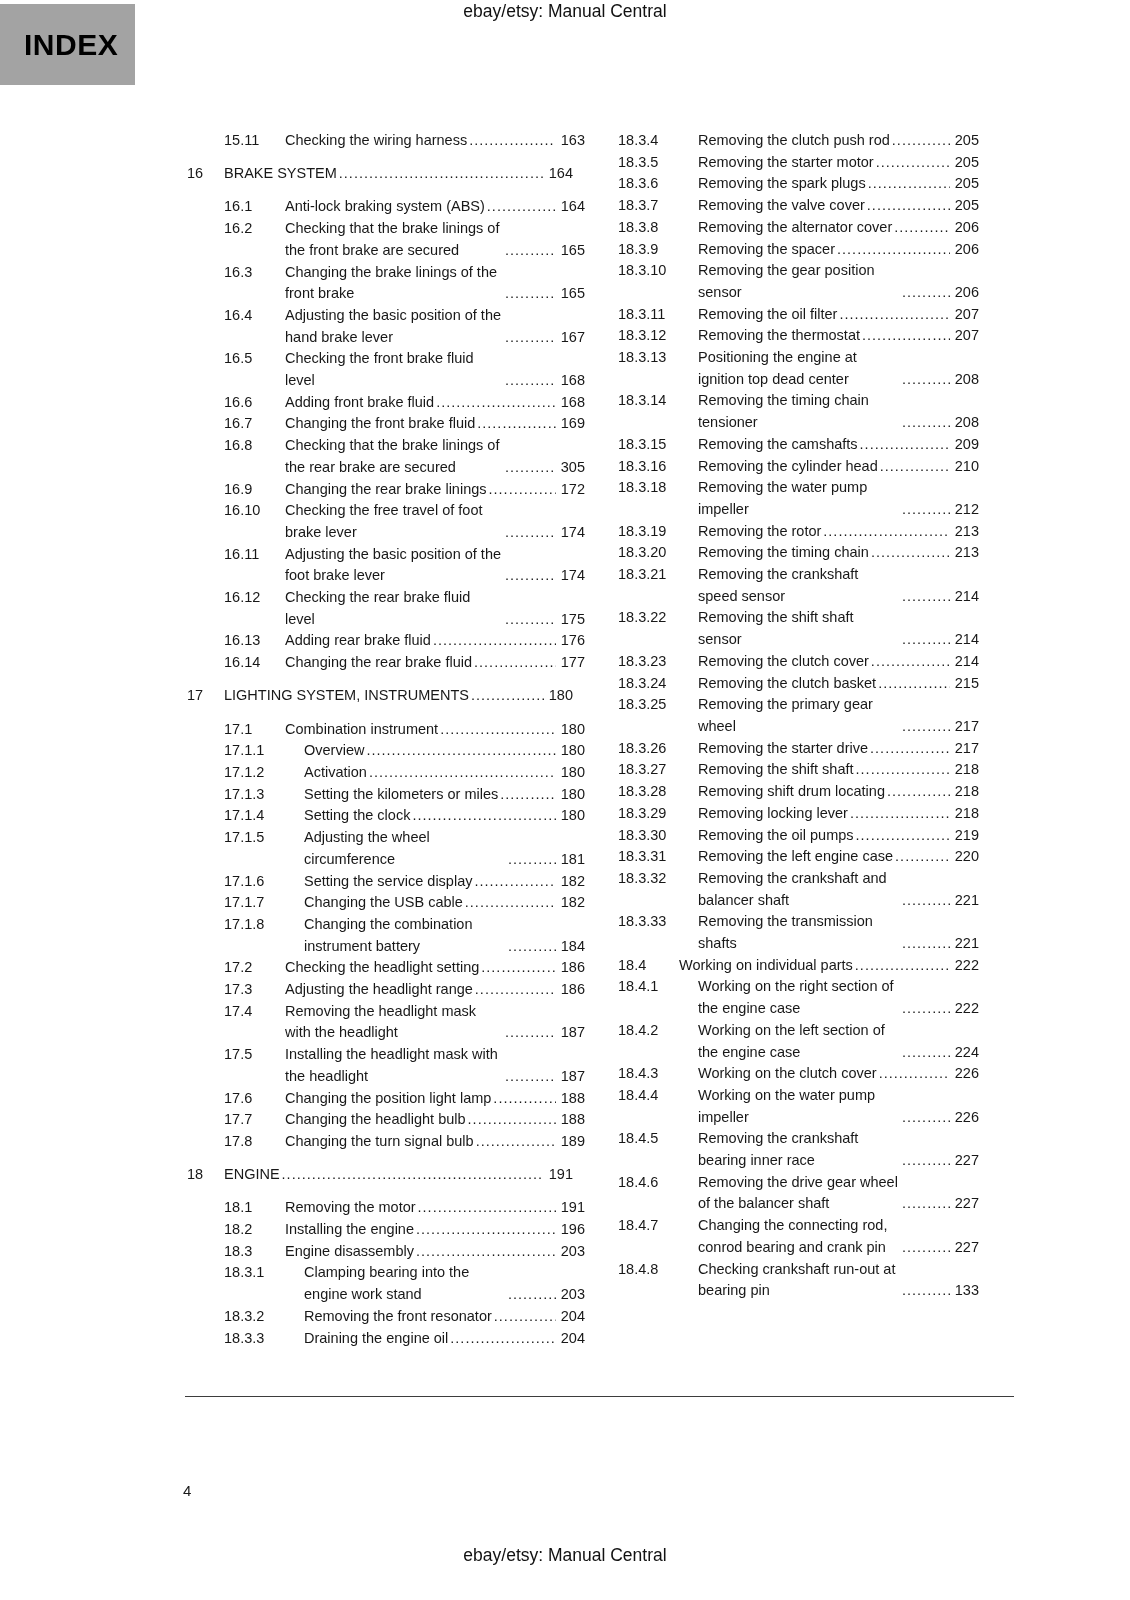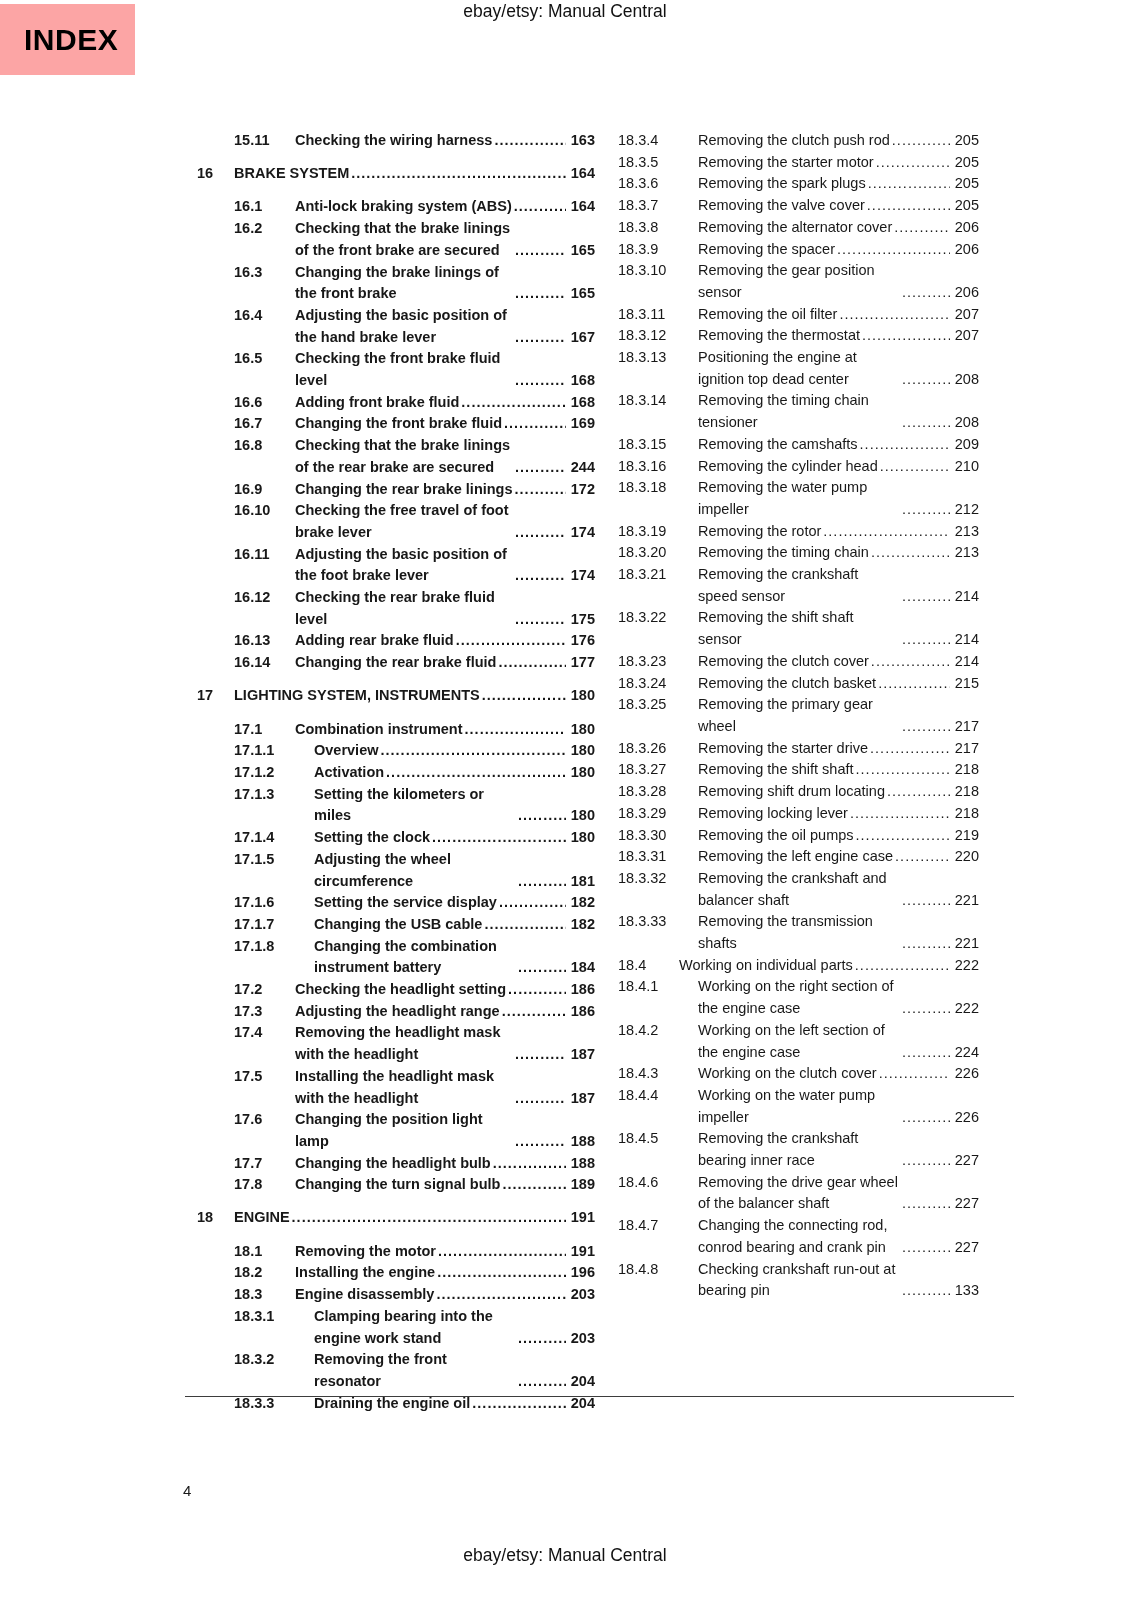--- a/index.html
+++ b/index.html
@@ -9,49 +9,49 @@
     background:#ffffff;
     color:#181818;
     font-family:"Liberation Sans", sans-serif;
     overflow:hidden;
   }
   .header-title {
     position:absolute; top:1px; left:0; width:100%;
     text-align:center; font-size:17.5px; color:#111;
   }
   .index-box {
-    position:absolute; left:0; top:4px; width:135px; height:71px;
-    background:#fca5a5; display:flex; align-items:center; padding-left:24px;
+    position:absolute; left:0; top:4px; width:135px; height:81px;
+    background:#a3a3a3; display:flex; align-items:center; padding-left:24px;
   }
   .index-box .index-text {
     font-size:30px; font-weight:bold; color:#000; letter-spacing:0.5px;
   }
   .col {
     position:absolute; top:130px; width:398px;
     font-size:14.5px; line-height:21.7px;
   }
-  .col-left  { left:197px;font-weight:bold; }
+  .col-left  { left:187px; }
   .col-right { left:581px; }
   .entry { display:flex; align-items:flex-start; }
   .entry .num { flex:0 0 auto; }
   .lv1 .num { width:37px; }
   .lv2 { padding-left:37px; } .lv2 .num { width:61px; }
   .lv3 { padding-left:37px; } .lv3 .num { width:80px; }
   .entry .t { flex:0 1 auto; max-width:218px; }
   .lv1 .t { max-width:300px; }
   .lv3 .t { max-width:202px; }
   .leader {
     flex:1 1 0; min-width:10px; overflow:hidden; white-space:nowrap;
     align-self:flex-end; margin:0 5px 0 2px; letter-spacing:1px;
   }
   .leader::after {
     content:"......................................................................................................";
   }
   .pg { flex:0 0 auto; align-self:flex-end; text-align:right; min-width:22px; }
-  .chapter { margin:11px 0 12px 0;align-items:flex-end; }
+  .chapter { margin:11px 12px 12px 0;align-items:flex-end; }
   .footer-rule {
     position:absolute; left:185px; top:1396px; width:829px;
     border-top:1.5px solid #3d3d3d;
   }
   .page-number { position:absolute; left:183px; top:1482px; font-size:15px; }
   .footer-title {
     position:absolute; top:1545px; left:0; width:100%;
     text-align:center; font-size:17.5px; color:#111;
   }
 </style>
@@ -118,21 +118,21 @@
       <div class="entry lv2">
         <span class="num">16.7</span>
         <span class="t">Changing the front brake fluid</span>
         <span class="leader"></span>
         <span class="pg">169</span>
       </div>
       <div class="entry lv2">
         <span class="num">16.8</span>
         <span class="t">Checking that the brake linings of the rear brake are secured</span>
         <span class="leader"></span>
-        <span class="pg">244</span>
+        <span class="pg">305</span>
       </div>
       <div class="entry lv2">
         <span class="num">16.9</span>
         <span class="t">Changing the rear brake linings</span>
         <span class="leader"></span>
         <span class="pg">172</span>
       </div>
       <div class="entry lv2">
         <span class="num">16.10</span>
         <span class="t">Checking the free travel of foot brake lever</span>

